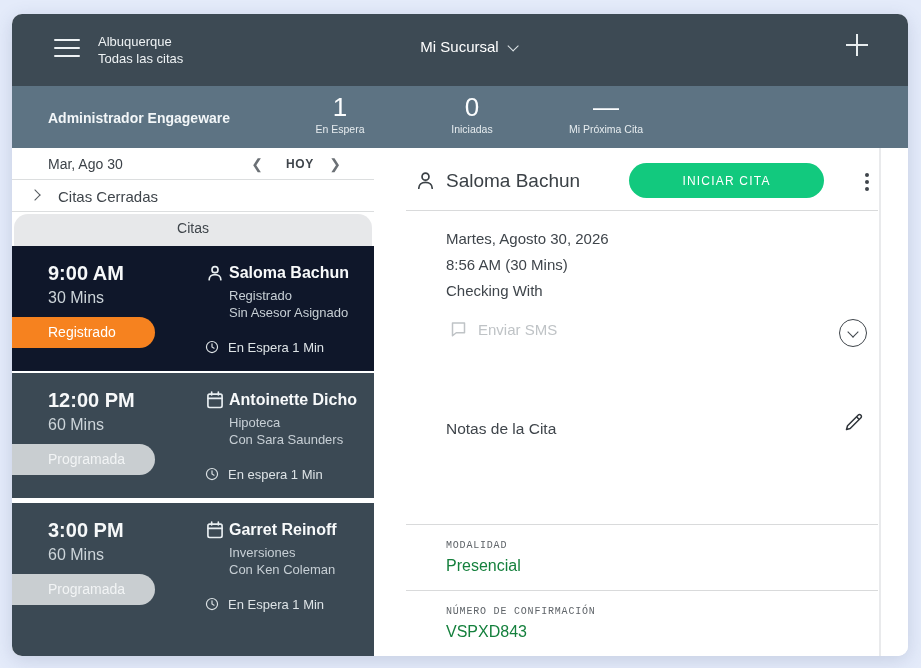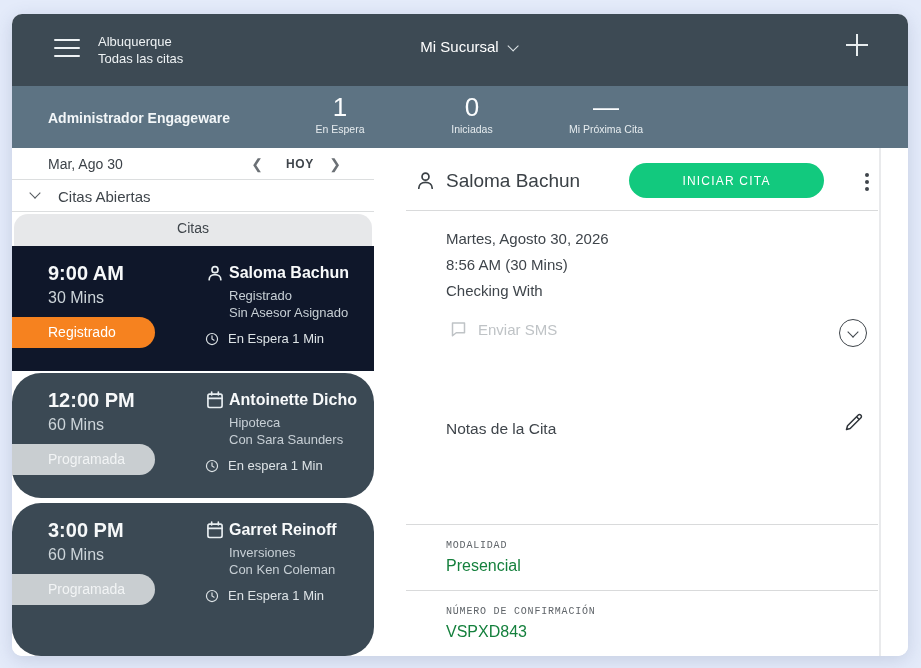--- a/index.html
+++ b/index.html
@@ -45,34 +45,34 @@
   .secrow:last-of-type { border-bottom:none; }
   .secrow .sectext { position:absolute; left:46px; top:8px; font-size:15px; color:#3f454b; }
   .seccaret { position:absolute; left:19px; top:11px; width:8px; height:8px; border-right:1.7px solid #54595e; border-bottom:1.7px solid #54595e; }
   .caret-right { transform:rotate(-45deg); } .caret-down { transform:rotate(45deg); top:9px; }
   .citastab { height:32px; margin:2px 2px 0 2px; background:#e7e8ea; border-radius:14px 14px 0 0; flex:none;
               text-align:center; font-size:14px; color:#3f454b; line-height:28px; cursor:pointer; }
 
   
   .card { position:relative; height:125px; flex:none; background:#3b4954; cursor:pointer; }
   .card.sel { background:#0f172a; }
-  .card + .card { margin-top:2px;border-radius:29px; }
+  .card + .card { margin-top:2px; }
   .card.gap { margin-top:5px; }
   .card.last { flex:1; }
   .card .time { position:absolute; left:36px; top:16px; font-size:20px; font-weight:600; color:#f6f8f9; }
   .card .dur  { position:absolute; left:36px; top:43px; font-size:16px; color:#ccd4d9; }
   .badge { position:absolute; left:0; top:71px; height:31px; border-radius:0 16px 16px 0; font-size:14px;
            line-height:31px; padding:0 24px 0 36px; }
   .badge-orange { background:#f6821f; color:#fff; width:143px; }
   .badge-gray   { background:#c9ced1; color:#f2f4f5; width:143px; }
   .card .cicon { position:absolute; left:193px; top:17px; width:20px; height:20px; color:#e8eef1; }
   .card .cname { position:absolute; left:217px; top:18px; font-size:16px; font-weight:600; color:#f7f9fa; }
   .card .cl1 { position:absolute; left:217px; top:42px; font-size:13px; color:#c7cfd5; }
   .card .cl2 { position:absolute; left:217px; top:59px; font-size:13px; color:#c7cfd5; }
-  .card .wait { position:absolute; left:193px; top:85px; font-size:13px; color:#dde3e6; display:flex; align-items:center; gap:9px; }
+  .card .wait { position:absolute; left:193px; top:94px; font-size:13px; color:#dde3e6; display:flex; align-items:flex-start; gap:9px; }
   .card .wait svg { width:14px; height:14px; }
 
   
   .pname-icon { position:absolute; left:40px; top:21px; width:23px; height:23px; color:#3b4146; }
   .pname { position:absolute; left:72px; top:22px; font-size:19px; color:#3b4146; }
   .startbtn { position:absolute; left:255px; top:15px; width:195px; height:35px; border:none; border-radius:18px;
               background:#12c97e; color:#fff; font-size:12px; letter-spacing:1.2px; cursor:pointer; font-family:inherit; }
   .kebab { position:absolute; left:484px; top:21px; width:18px; height:26px; cursor:pointer; display:flex; flex-direction:column; align-items:center; justify-content:center; gap:3px; }
   .kebab i { width:4px; height:4px; border-radius:50%; background:#3f454b; }
   .pdiv { position:absolute; left:32px; width:472px; height:1px; background:#d9dadb; }
@@ -133,25 +133,25 @@
 
     <div class="sidebar">
 
       <div class="daterow">
         <span class="date">Mar, Ago 30</span>
         <span class="navchev nav-prev">❮</span>
         <span class="today">HOY</span>
         <span class="navchev nav-next">❯</span>
       </div>
 
-
       <div class="secrow">
-        <span class="seccaret caret-down"></span>
-        <span class="sectext">Citas Abiertas</span>
-      </div>
+        <span class="seccaret caret-right"></span>
+        <span class="sectext">Citas Cerradas</span>
+      </div>
+
 
       <div class="citastab">Citas</div>
 
       <div class="card sel">
         <div class="time">9:00 AM</div>
         <div class="dur">30 Mins</div>
         <div class="badge badge-orange">Registrado</div>
         <svg class="cicon" viewBox="0 0 24 24" fill="none" stroke="currentColor" stroke-width="2" stroke-linecap="round">
           <circle cx="12" cy="8" r="3.6"></circle>
             <path d="M5 20c0-3.8 3.1-6 7-6s7 2.2 7 6"></path>

